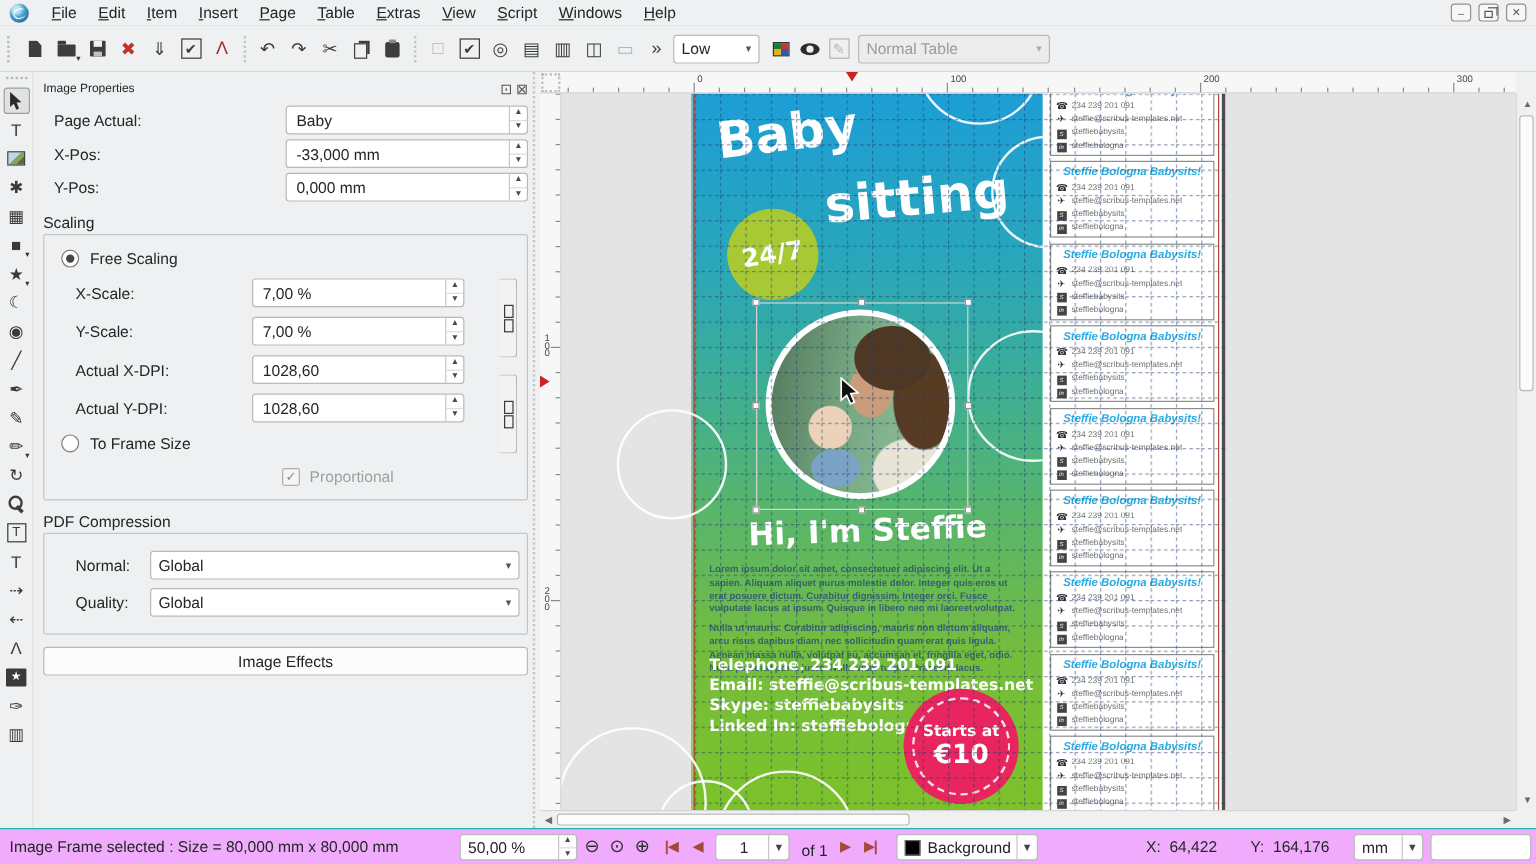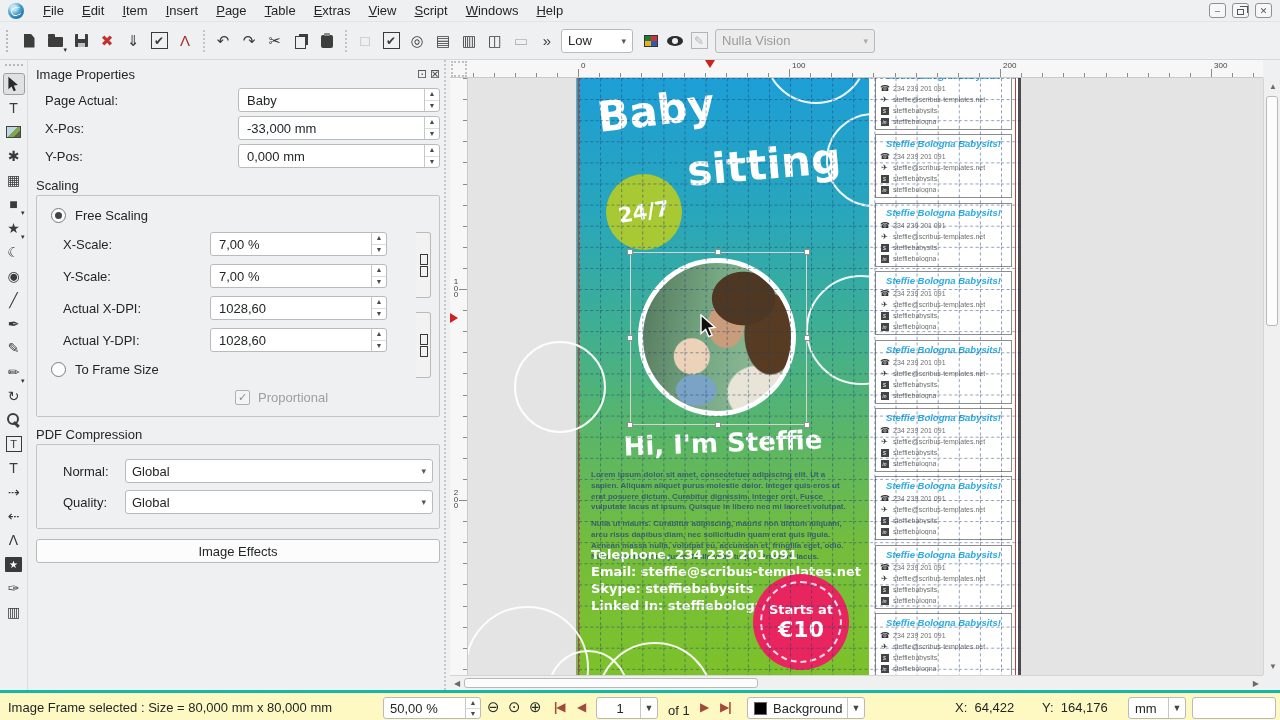--- a/index.html
+++ b/index.html
@@ -54,21 +54,21 @@
   .tool{width:22px;height:22px;margin-bottom:2px;display:flex;align-items:center;justify-content:center;font-size:14px;color:#3a3a3a;position:relative;border-radius:3px;}
   .tool.active{background:#e0e1e2;border:1px solid #9fa0a1;}
   .tool .caret{position:absolute;right:0;bottom:-1px;font-size:7px;line-height:6px;color:#333;}
   .tool .box{border:1.2px solid #3a3a3a;width:16px;height:16px;display:flex;align-items:center;justify-content:center;font-size:11px;}
   .tool .inv{background:#3a3a3a;color:#fff;width:17px;height:15px;display:flex;align-items:center;justify-content:center;font-size:10px;border-radius:1px;}
 
   
   .panel{position:absolute;left:28px;top:60px;width:420px;bottom:30px;background:#eff0f1;padding:4px 8px 0 8px;}
   .splitter{position:absolute;left:444px;top:60px;width:6px;bottom:30px;border-left:2px dotted #c6c7c8;}
   .panel-head{display:flex;align-items:center;height:20px;margin-bottom:4px;}
-  .panel-title{font-size:13px;}
+  .panel-title{font-size:10px;}
   .panel-icons{margin-left:auto;display:flex;gap:3px;font-size:12px;color:#555;}
   .prow{display:flex;align-items:center;height:24px;margin:4px 0 4px 9px;}
   .prow label{width:193px;flex:none;}
   .field{position:relative;flex:1;height:24px;background:#fff;border:1px solid #b9babb;border-radius:3px;display:flex;align-items:center;padding:0 20px 0 8px;}
   .spin{position:absolute;right:0;top:0;bottom:0;width:15px;border-left:1px solid #c6c7c8;display:flex;flex-direction:column;}
   .spin span{flex:1;font-size:7px;line-height:10px;text-align:center;color:#4a4a4a;}
   .spin span:first-child{border-bottom:1px solid #dcdcdd;}
   .group-label{margin:10px 0 2px 0;}
   .groupbox{border:1px solid #c3c4c5;border-radius:2px;padding:8px 6px 8px 2px;position:relative;}
   .radio{width:15px;height:15px;border:1px solid #7a7b7c;border-radius:50%;background:#fdfdfd;margin-right:9px;flex:none;position:relative;}
@@ -138,21 +138,21 @@
   .bcard-txt{font-size:7px;color:#6e6e6e;white-space:nowrap;overflow:hidden;}
 
   .mouse-cursor{position:absolute;z-index:20;}
 
   .v-scroll{position:absolute;right:0;top:18px;width:17px;bottom:15px;background:#f0f0f1;border-left:1px solid #d3d4d5;}
   .h-scroll{position:absolute;left:0;right:17px;bottom:0;height:15px;background:#f0f0f1;border-top:1px solid #d3d4d5;}
   .sthumb{position:absolute;background:#fcfcfc;border:1px solid #b8b9ba;border-radius:3px;}
   .sarrow{position:absolute;font-size:8px;color:#6a6b6c;}
 
   
-  .statusbar{position:absolute;left:0;bottom:0;width:1280px;height:30px;background:#fef9c3;border-top:3px solid #14b8a6;font-size:13px;}
+  .statusbar{position:absolute;left:0;bottom:0;width:1280px;height:30px;background:#f0abfc;border-top:1px solid #14b8a6;font-size:13px;}
   .statusbar .sel-info{position:absolute;left:8px;top:7px;}
   .sb-box{position:absolute;height:22px;top:4px;background:#fff;border:1px solid #b9babb;border-radius:3px;display:flex;align-items:center;padding:0 6px;}
   .sb-ico{position:absolute;top:5px;font-size:15px;color:#2c2c2c;}
   .sb-nav{position:absolute;top:7px;font-size:12px;color:#a14a3a;font-weight:bold;letter-spacing:-1px;}
   .layer-swatch{width:13px;height:13px;background:#000;border:1px solid #666;margin-right:6px;}
   .sb-caret{font-size:9px;color:#444;}
   .sb-divider{position:absolute;right:0;top:0;bottom:0;width:17px;border-left:1px solid #c6c7c8;display:flex;align-items:center;justify-content:center;}
 </style>
 </head>
 <body>
@@ -225,21 +225,21 @@
     <span class="icn" style="margin-left:6px;">
         <span class="i-cms"></span>
       </span>
     <span class="icn">
         <span class="i-eye"></span>
       </span>
     <span class="icn">
         <span class="box" style="border-color:#b3b4b5;color:#b3b4b5;">✎</span>
       </span>
     <div class="combo disabled" style="width:160px;margin-left:4px;">
-      <span>Nulla Vision</span>
+      <span>Normal Table</span>
       <span class="caret">▾</span>
     </div>
   </div>
 
   <div class="side-toolbar">
     <span class="side-handle"></span>
     <span id="sidetools" style="display:flex;flex-direction:column;align-items:center;">
         <div class="tool active">
           <svg width="13" height="17" viewBox="0 0 17 25">
             <polygon points="1,1 1,19.5 5.6,15.4 8.7,22.6 12,21.1 9,14 15,13.4" fill="#2b2b2b"></polygon>

